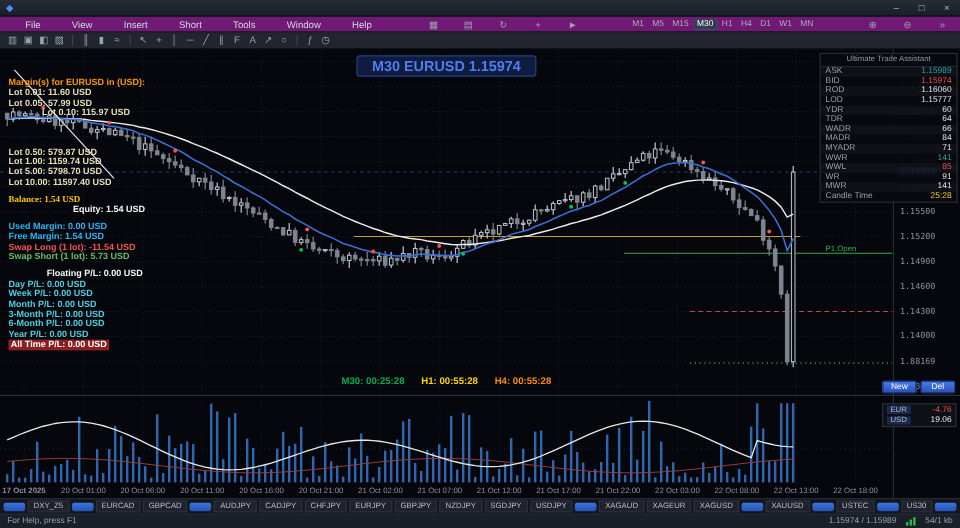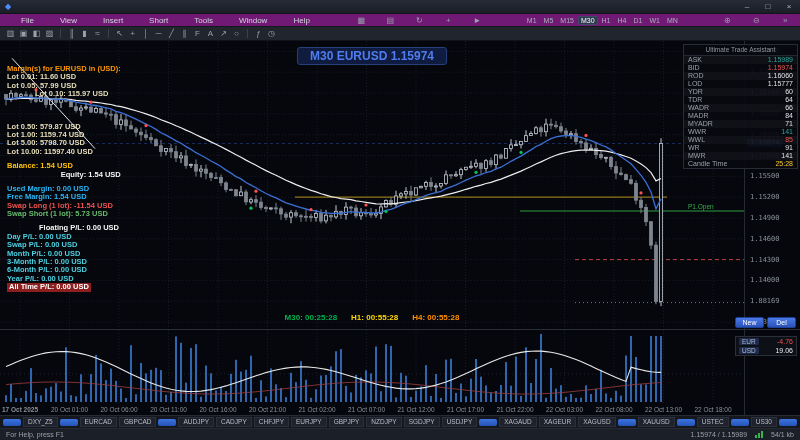--- a/index.html
+++ b/index.html
@@ -618,31 +618,31 @@
     <div class="margin-panel">
         <div class="mline" style="color: rgb(255, 152, 0);">Margin(s) for EURUSD in (USD):</div>
         <div class="mline" style="color: rgb(230, 221, 184);">Lot 0.01: 11.60 USD</div>
         <div class="mline" style="color: rgb(230, 221, 184);">Lot 0.05: 57.99 USD</div>
         <div class="mline" style="color: rgb(230, 221, 184); padding-left: 28px;">Lot 0.10: 115.97 USD</div>
         <div class="mline" style="color: rgb(230, 221, 184); margin-top: 24px;">Lot 0.50: 579.87 USD</div>
         <div class="mline" style="color: rgb(230, 221, 184);">Lot 1.00: 1159.74 USD</div>
         <div class="mline" style="color: rgb(230, 221, 184);">Lot 5.00: 5798.70 USD</div>
         <div class="mline" style="color: rgb(230, 221, 184);">Lot 10.00: 11597.40 USD</div>
         <div class="mspace"></div>
-        <div class="mline" style="color: rgb(255, 193, 7);">Balance: 1.54 USD</div>
+        <div class="mline" style="color: rgb(255, 193, 7); font-family: Liberation Serif, serif;">Balance: 1.54 USD</div>
         <div class="mline" style="color: rgb(245, 245, 245); text-align: right;">Equity: 1.54 USD</div>
         <div class="mspace"></div>
         <div class="mline" style="color: rgb(41, 182, 246);">Used Margin: 0.00 USD</div>
         <div class="mline" style="color: rgb(41, 182, 246);">Free Margin: 1.54 USD</div>
         <div class="mline" style="color: rgb(239, 83, 80);">Swap Long (1 lot): -11.54 USD</div>
         <div class="mline" style="color: rgb(102, 187, 106);">Swap Short (1 lot): 5.73 USD</div>
         <div class="mspace"></div>
         <div class="mline" style="color: rgb(245, 245, 245); margin-left: 32px;">Floating P/L: 0.00 USD</div>
         <div class="mline" style="color: rgb(77, 208, 225);">Day P/L: 0.00 USD</div>
-        <div class="mline" style="color: rgb(77, 208, 225);">Swap P/L: 0.00 USD</div>
+        <div class="mline" style="color: rgb(77, 208, 225);">Week P/L: 0.00 USD</div>
         <div class="mline" style="color: rgb(77, 208, 225);">Month P/L: 0.00 USD</div>
         <div class="mline" style="color: rgb(77, 208, 225);">3-Month P/L: 0.00 USD</div>
         <div class="mline" style="color: rgb(77, 208, 225);">6-Month P/L: 0.00 USD</div>
         <div class="mline" style="color: rgb(77, 208, 225);">Year P/L: 0.00 USD</div>
         <div class="mline" style="color: rgb(255, 255, 255); background: rgb(139, 30, 30); width: fit-content; padding: 0px 2px;">All Time P/L: 0.00 USD</div>
       </div>
     <div class="timers"><span style="color: rgb(0, 176, 80);">M30: 00:25:28</span><span style="color: rgb(255, 214, 0);">H1: 00:55:28</span><span style="color: rgb(255, 143, 0);">H4: 00:55:28</span></div>
 
     <div class="uta">
       <div class="uta-title">Ultimate Trade Assistant</div>

